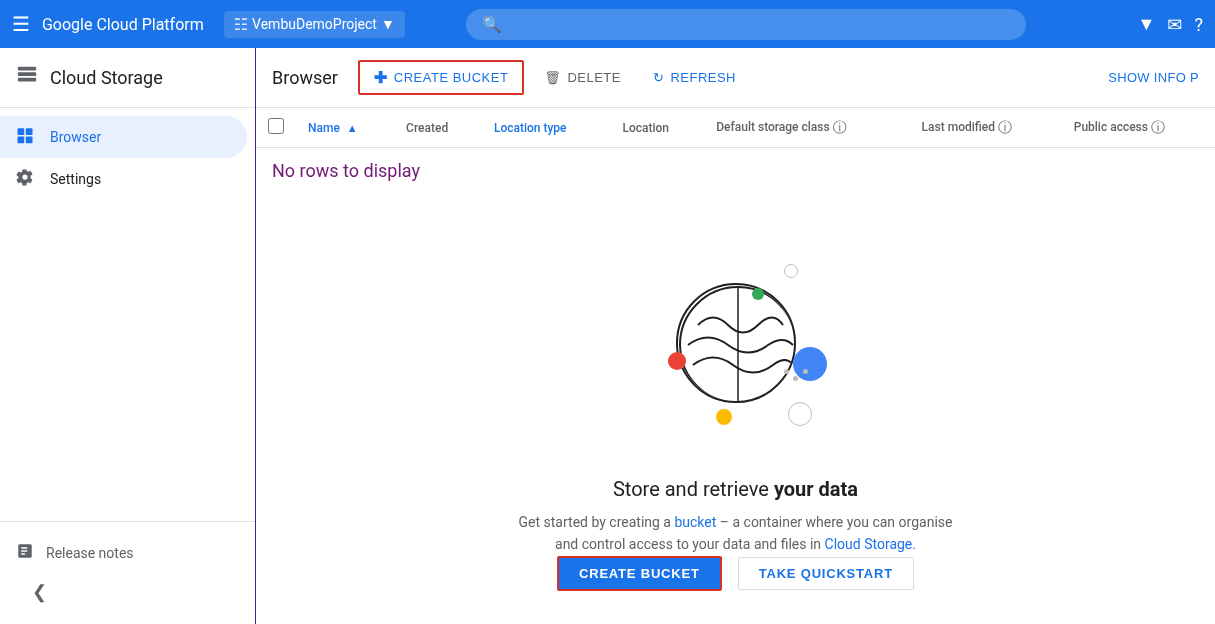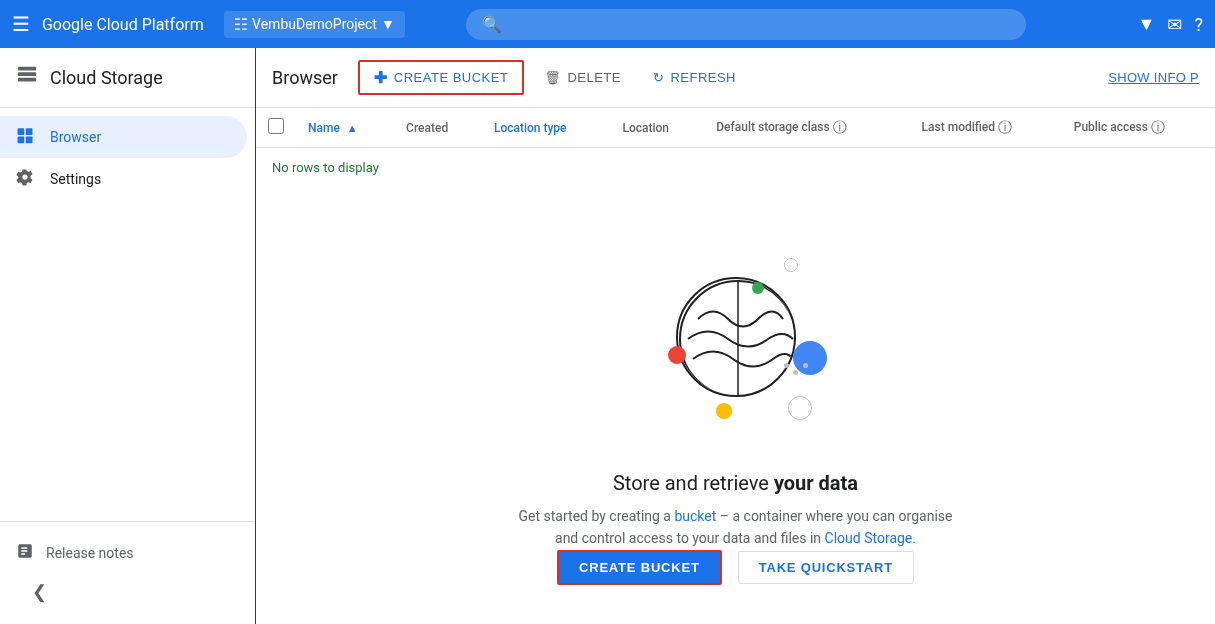--- a/index.html
+++ b/index.html
@@ -170,43 +170,42 @@
     .btn-refresh { color: #1a73e8; }
     .show-info-btn {
       margin-left: auto;
       color: #1a73e8;
       font-size: 13px;
       font-weight: 500;
       cursor: pointer;
       background: none;
       border: none;
       letter-spacing: 0.3px;
-      text-decoration: underline;
     }
 
     
     #table-area { overflow: auto; flex: 1; }
     table { width: 100%; border-collapse: collapse; }
     thead tr { border-bottom: 1px solid #e0e0e0; }
     thead th {
       padding: 10px 12px;
       text-align: left;
       font-size: 12px;
       font-weight: 500;
       color: #5f6368;
       white-space: nowrap;
     }
     thead th.sortable { color: #1a73e8; cursor: pointer; }
     thead th .sort-arrow { margin-left: 4px; font-size: 11px; }
     thead th .help-icon { font-size: 14px; cursor: pointer; vertical-align: middle; }
     .col-checkbox { width: 40px; }
     .no-rows {
       padding: 12px 16px;
-      color: #15803d;
-      font-size: 13px;
+      color: #701a75;
+      font-size: 18px;
     }
 
     
     #empty-state {
       display: flex;
       flex-direction: column;
       align-items: center;
       padding: 40px 20px;
       position: relative;
     }

